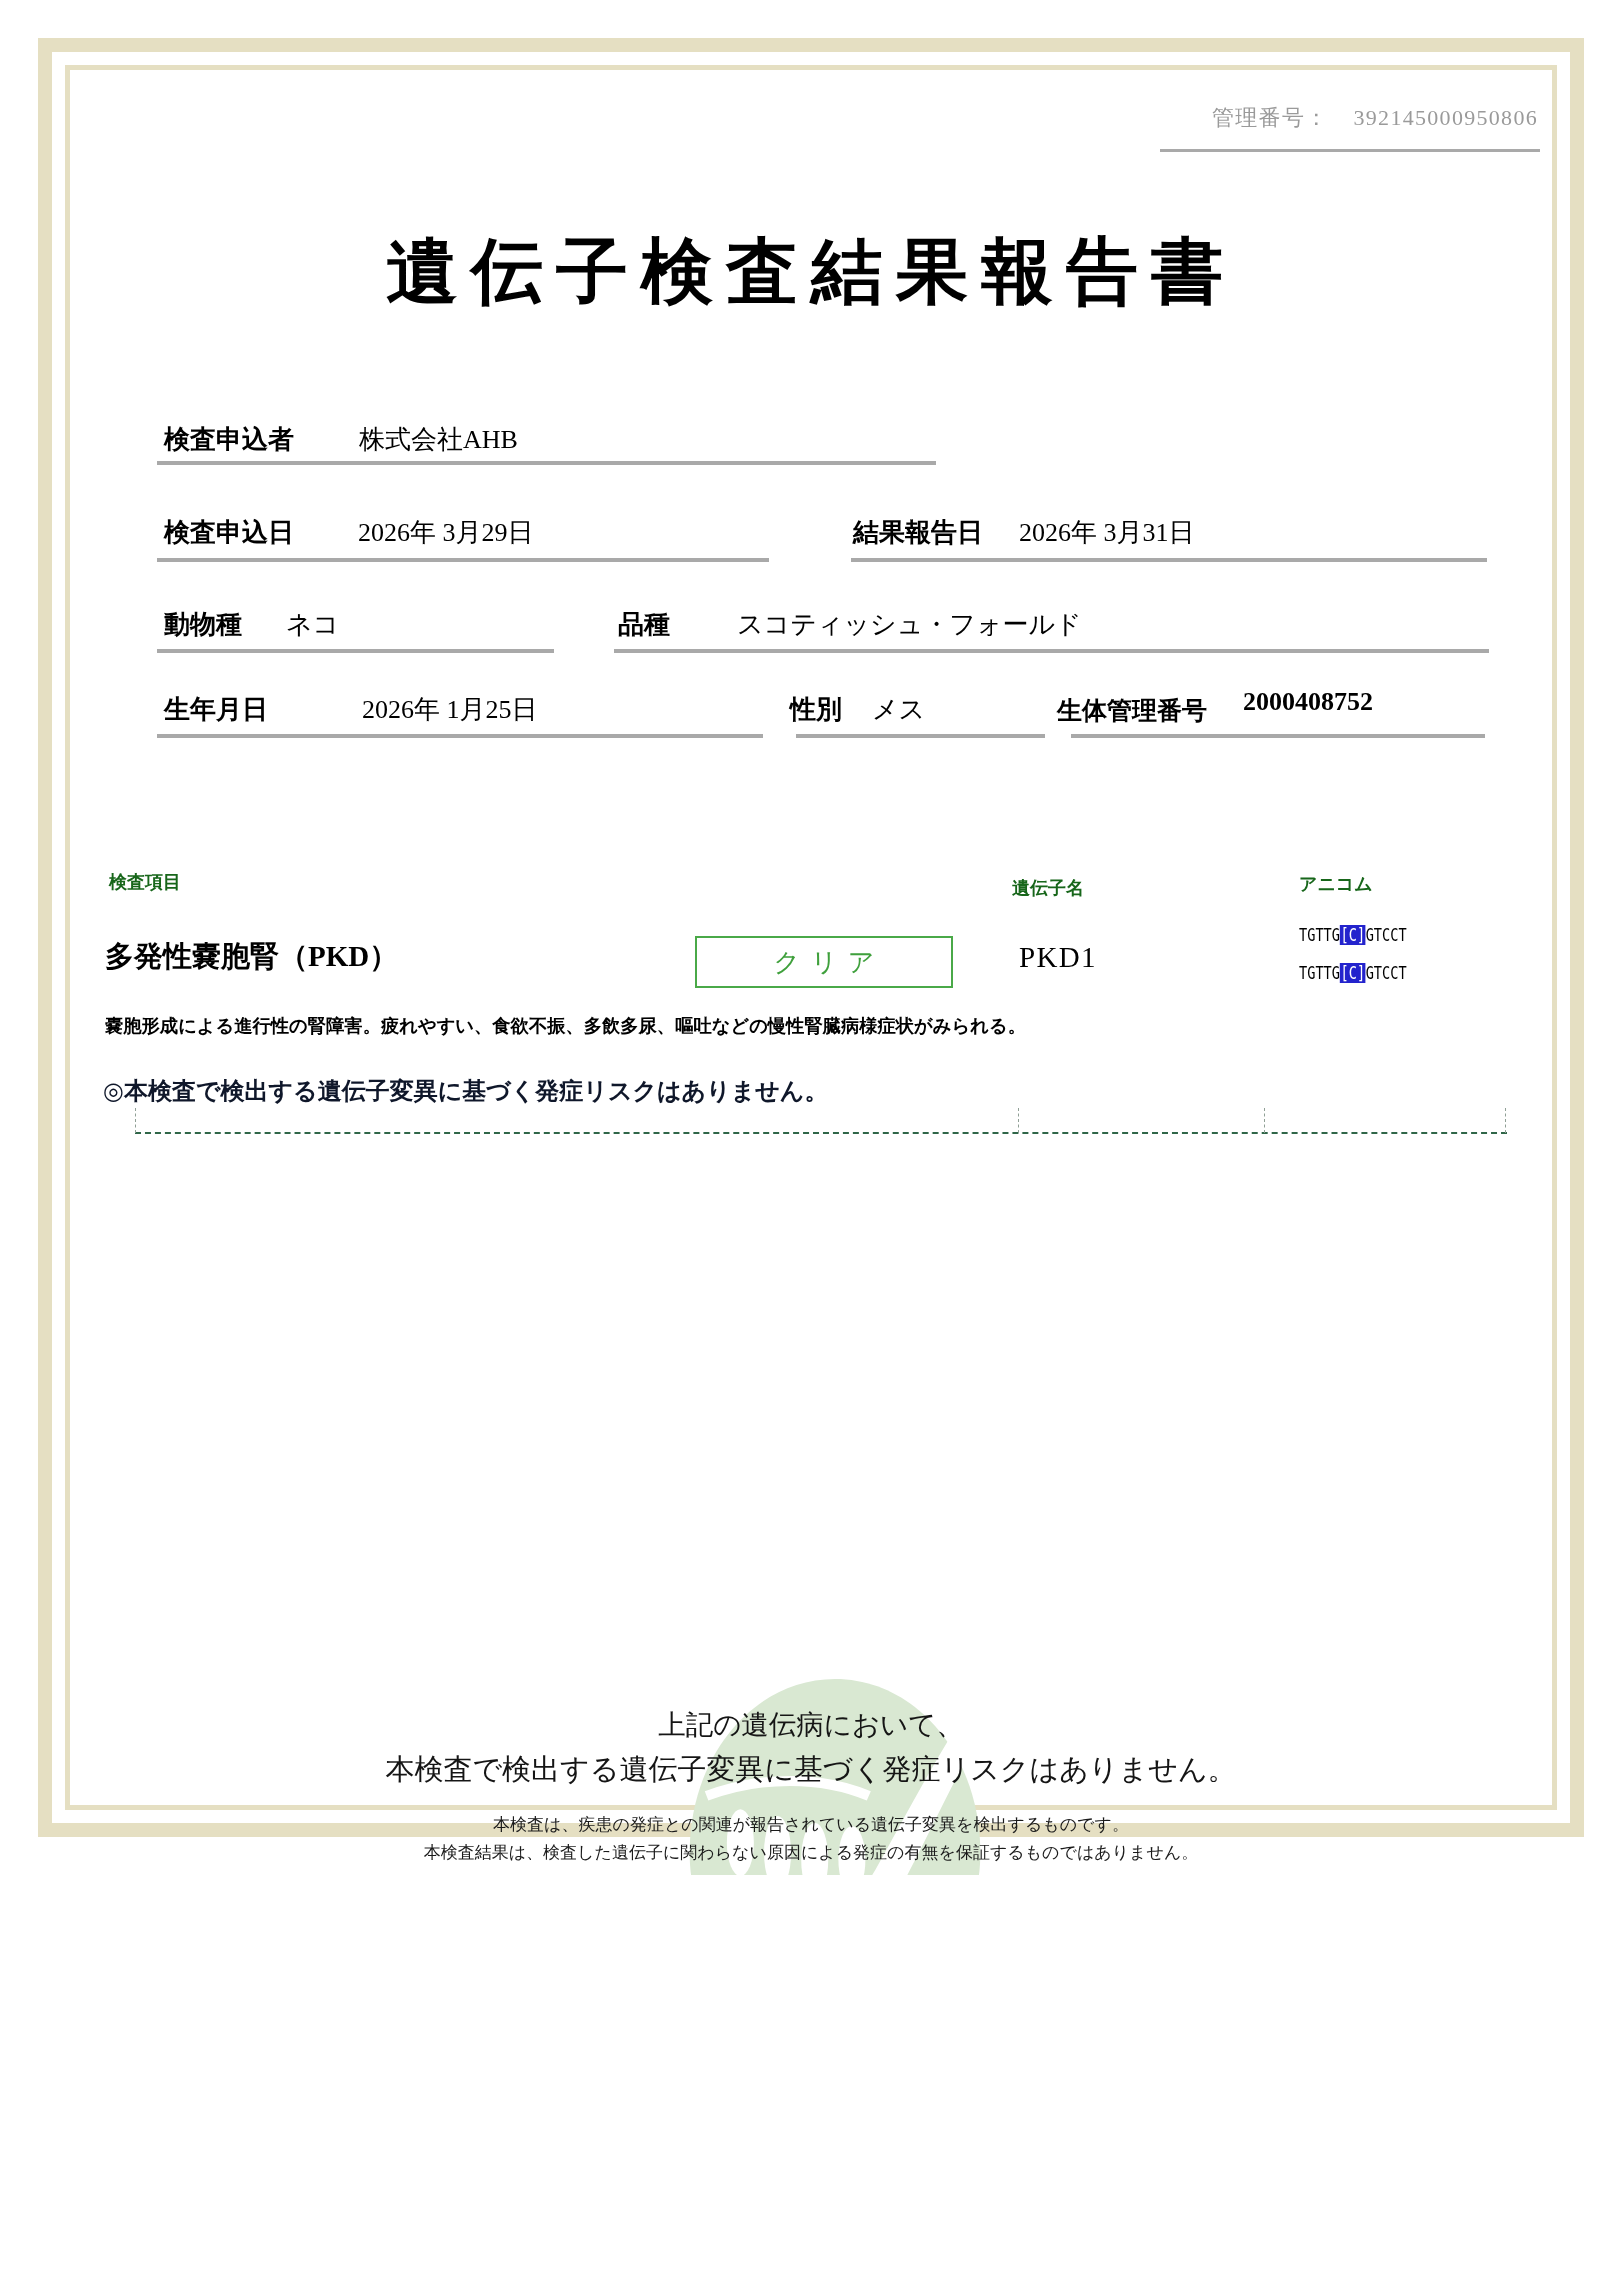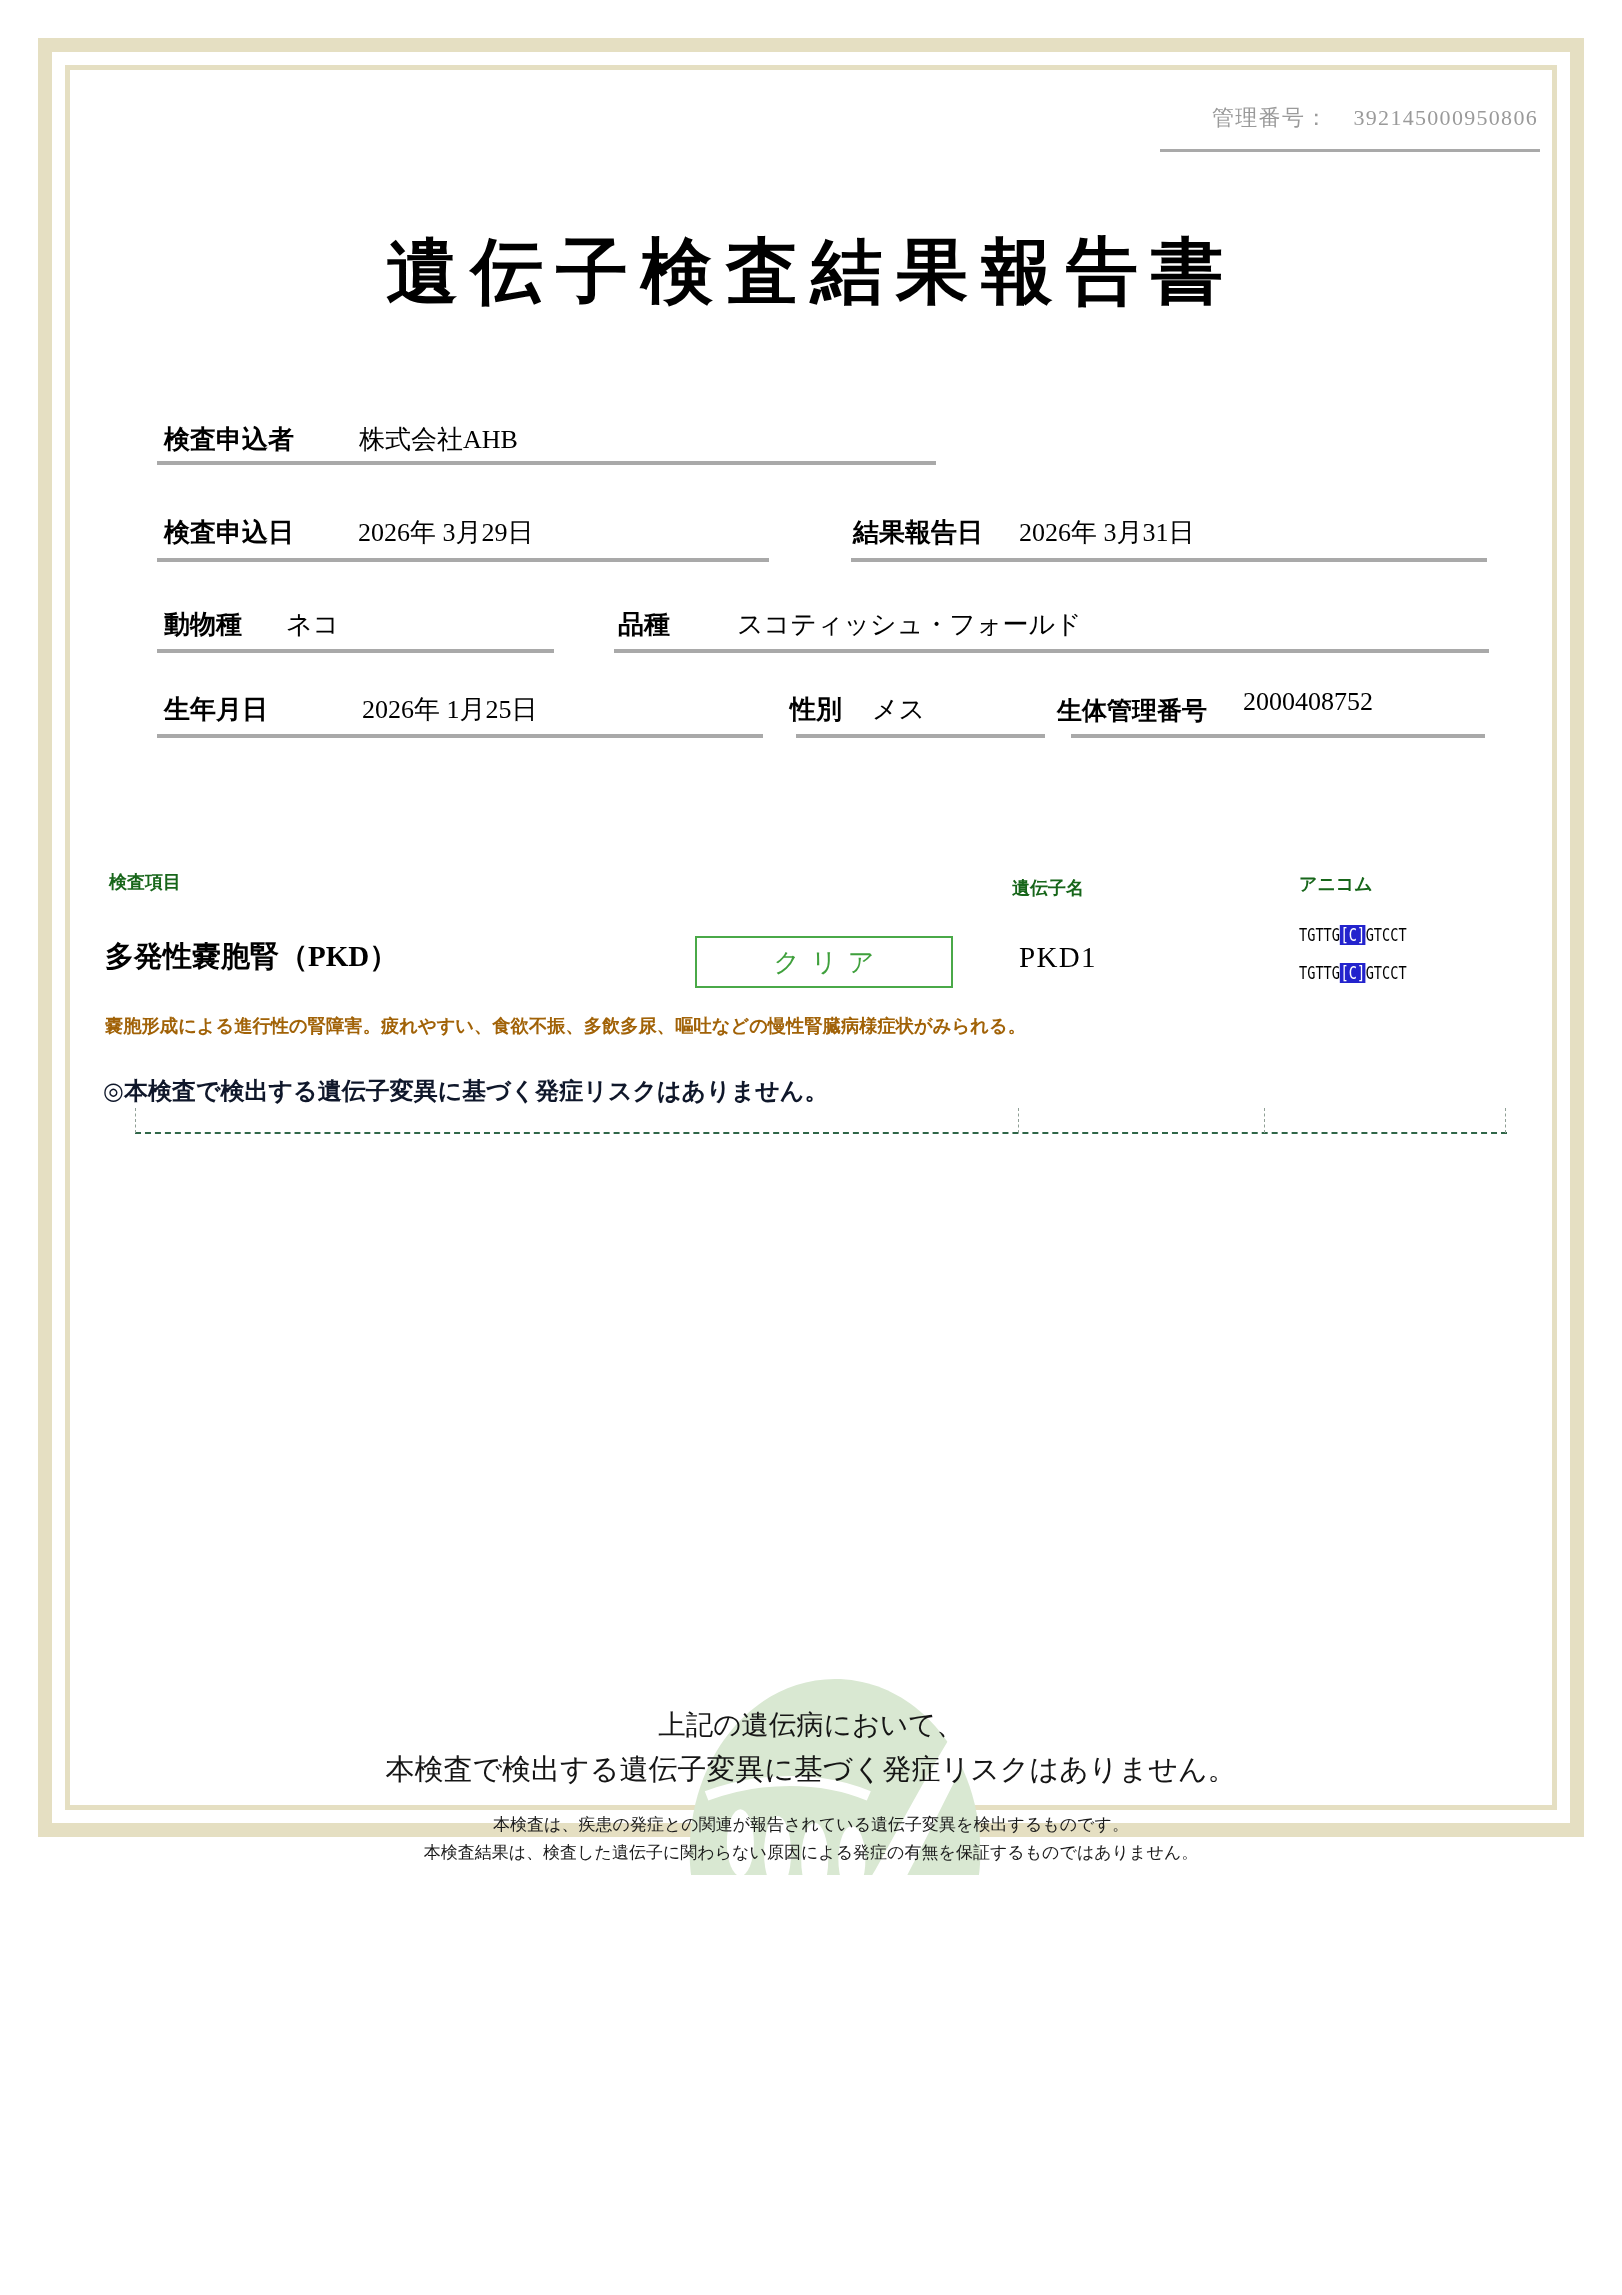--- a/index.html
+++ b/index.html
@@ -34,21 +34,21 @@
   .gene-name { font-size:29px; color:#000; letter-spacing:1.3px; }
 
   .result-box { top:936px; left:695px; width:258px; height:52px;
                 border:2px solid #4aa948; display:flex; align-items:center; justify-content:center; }
   .result-box span { font-size:26px; color:#3fa03c; letter-spacing:10.5px; text-indent:10.5px; }
 
   .seq { font-family:"DejaVu Sans Mono",monospace; font-size:17px; color:#000;
          transform:scaleX(0.8); transform-origin:left center; letter-spacing:0; }
   .seq .variant { background:#2323cd; color:#fff; padding:0 0.7px; }
 
-  .desc { font-size:18.3px; font-weight:bold; color:#a16207; }
+  .desc { font-size:18.3px; font-weight:bold; color:#000000; }
   .desc-green { font-size:24px; font-weight:bold; color:#0f172a; }
 
   
   .dash-h { top:1132px; left:135px; width:1372px; height:0; border-top:2px dashed #2f6648; }
   .dash-v { top:1108px; width:0; height:25px; border-left:1.3px dashed #90a096; }
 
   
   .watermark { top:1669px; left:666px; width:338px; height:334px; opacity:1; }
 
   
@@ -109,21 +109,21 @@
   <div class="abs flabel" style="left:618px; top:607px;">品種</div>
   <div class="abs fvalue" style="left:737px; top:607px;">スコティッシュ・フォールド</div>
   <div class="bar" style="left:157px; top:649px; width:397px;"></div>
   <div class="bar" style="left:614px; top:649px; width:875px;"></div>
 
   <div class="abs flabel" style="left:164px; top:692px;">生年月日</div>
   <div class="abs fvalue" style="left:362px; top:692px;">2026年 1月25日</div>
   <div class="abs flabel" style="left:790px; top:692px;">性別</div>
   <div class="abs fvalue" style="left:872px; top:692px;">メス</div>
   <div class="abs flabel" style="left:1057px; top:694px; font-size:25px;">生体管理番号</div>
-  <div class="abs fvalue" style="left:1243px; top:687px;">2000408752</div>
+  <div class="abs fvalue" style="left:1243px; top:687px;font-weight:bold;">2000408752</div>
   <div class="bar" style="left:157px; top:734px; width:606px;"></div>
   <div class="bar" style="left:796px; top:734px; width:249px;"></div>
   <div class="bar" style="left:1071px; top:734px; width:414px;"></div>
 
   <div class="abs green-h" style="left:109px; top:870px;">検査項目</div>
   <div class="abs green-h" style="left:1012px; top:876px;">遺伝子名</div>
   <div class="abs green-h" style="left:1299px; top:872px;">アニコム</div>
 
   <div class="abs item-name" style="left:105px; top:937px;">多発性嚢胞腎（PKD）</div>
 

